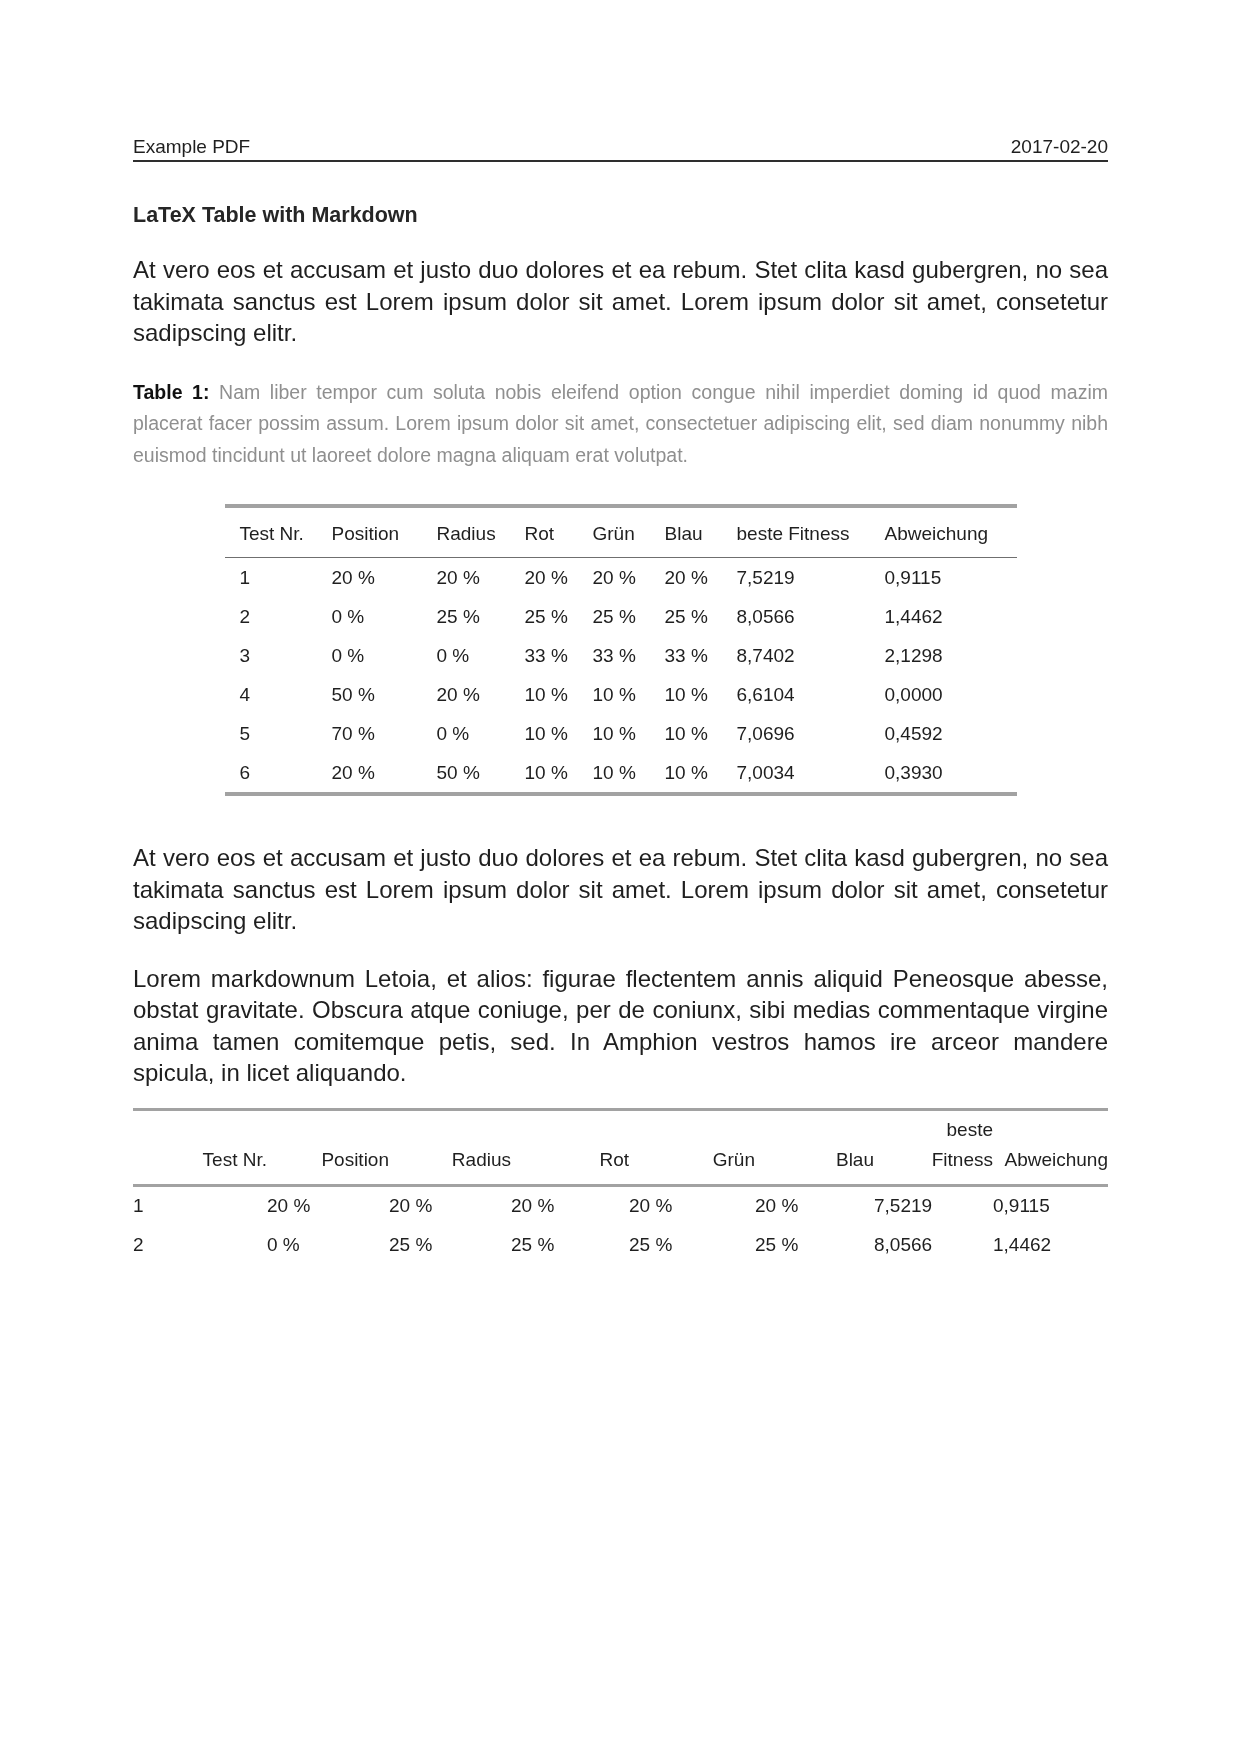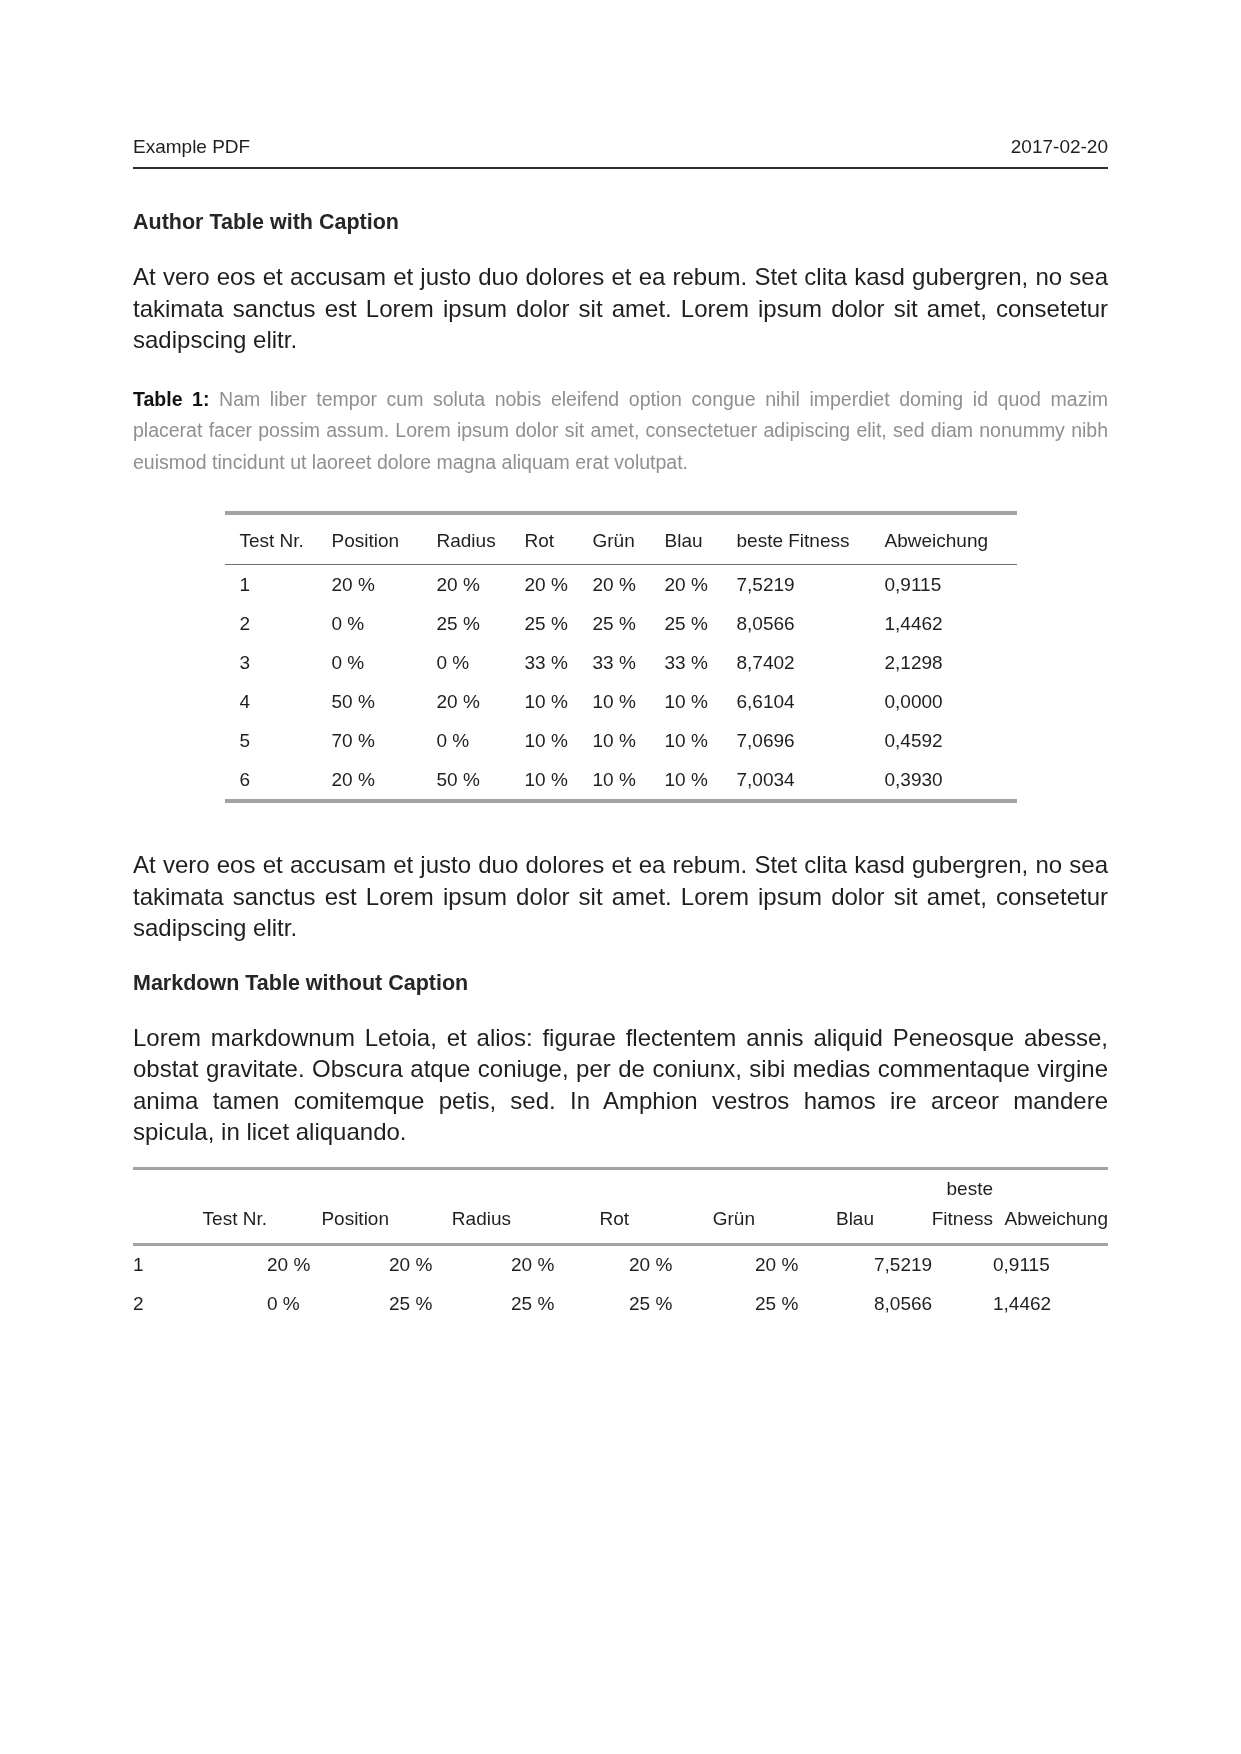--- a/index.html
+++ b/index.html
@@ -19,21 +19,21 @@
     padding: 136px 133px 0 133px;
   }
 
   
   .running-header {
     display: flex;
     justify-content: space-between;
     align-items: baseline;
     font-size: 19px;
     color: #1f1f1f;
-    padding-bottom: 9px;
+    padding-bottom: 2px;
     border-bottom: 2px solid #2e2e2e;
   }
 
   h1.doc-title {
     margin-top: 30px;
     font-size: 29px;
     font-weight: 700;
     color: #262626;
     letter-spacing: -0.2px;
   }
@@ -136,21 +136,21 @@
 
 <div class="page">
   <div class="margins">
 
     <div class="running-header">
       <span>Example PDF</span>
       <span>2017-02-20</span>
     </div>
 
 
-    <h2 class="section-heading h2-first">Author Table with Caption</h2>
+    <h2 class="section-heading h2-first">LaTeX Table with Markdown</h2>
 
     <p class="body-text">At vero eos et accusam et justo duo dolores et ea rebum. Stet clita kasd gubergren, no sea takimata sanctus est Lorem ipsum dolor sit amet. Lorem ipsum dolor sit amet, consetetur sadipscing elitr.</p>
 
     <p class="table-caption">
       <span class="caption-label">Table 1:</span>
       <span>Nam liber tempor cum soluta nobis eleifend option congue nihil imperdiet doming id quod mazim placerat facer possim assum. Lorem ipsum dolor sit amet, consectetuer adipiscing elit, sed diam nonummy nibh euismod tincidunt ut laoreet dolore magna aliquam erat volutpat.</span>
     </p>
 
     <table class="latex-table">
       <colgroup>
@@ -235,21 +235,20 @@
             <td>10 %</td>
             <td>7,0034</td>
             <td>0,3930</td>
           </tr>
         </tbody>
     </table>
 
     <p class="body-text after-table">At vero eos et accusam et justo duo dolores et ea rebum. Stet clita kasd gubergren, no sea takimata sanctus est Lorem ipsum dolor sit amet. Lorem ipsum dolor sit amet, consetetur sadipscing elitr.</p>
 
 
-    <h2 class="section-heading h2-markdown">Markdown Table without Caption</h2>
 
     <p class="body-text">Lorem markdownum Letoia, et alios: figurae flectentem annis aliquid Peneosque abesse, obstat gravitate. Obscura atque coniuge, per de coniunx, sibi medias commentaque virgine anima tamen comitemque petis, sed. In Amphion vestros hamos ire arceor mandere spicula, in licet aliquando.</p>
 
     <table class="md-table">
       <colgroup>
         <col style="width:134px">
           <col style="width:122px">
           <col style="width:122px">
           <col style="width:118px">
         <col style="width:126px">

